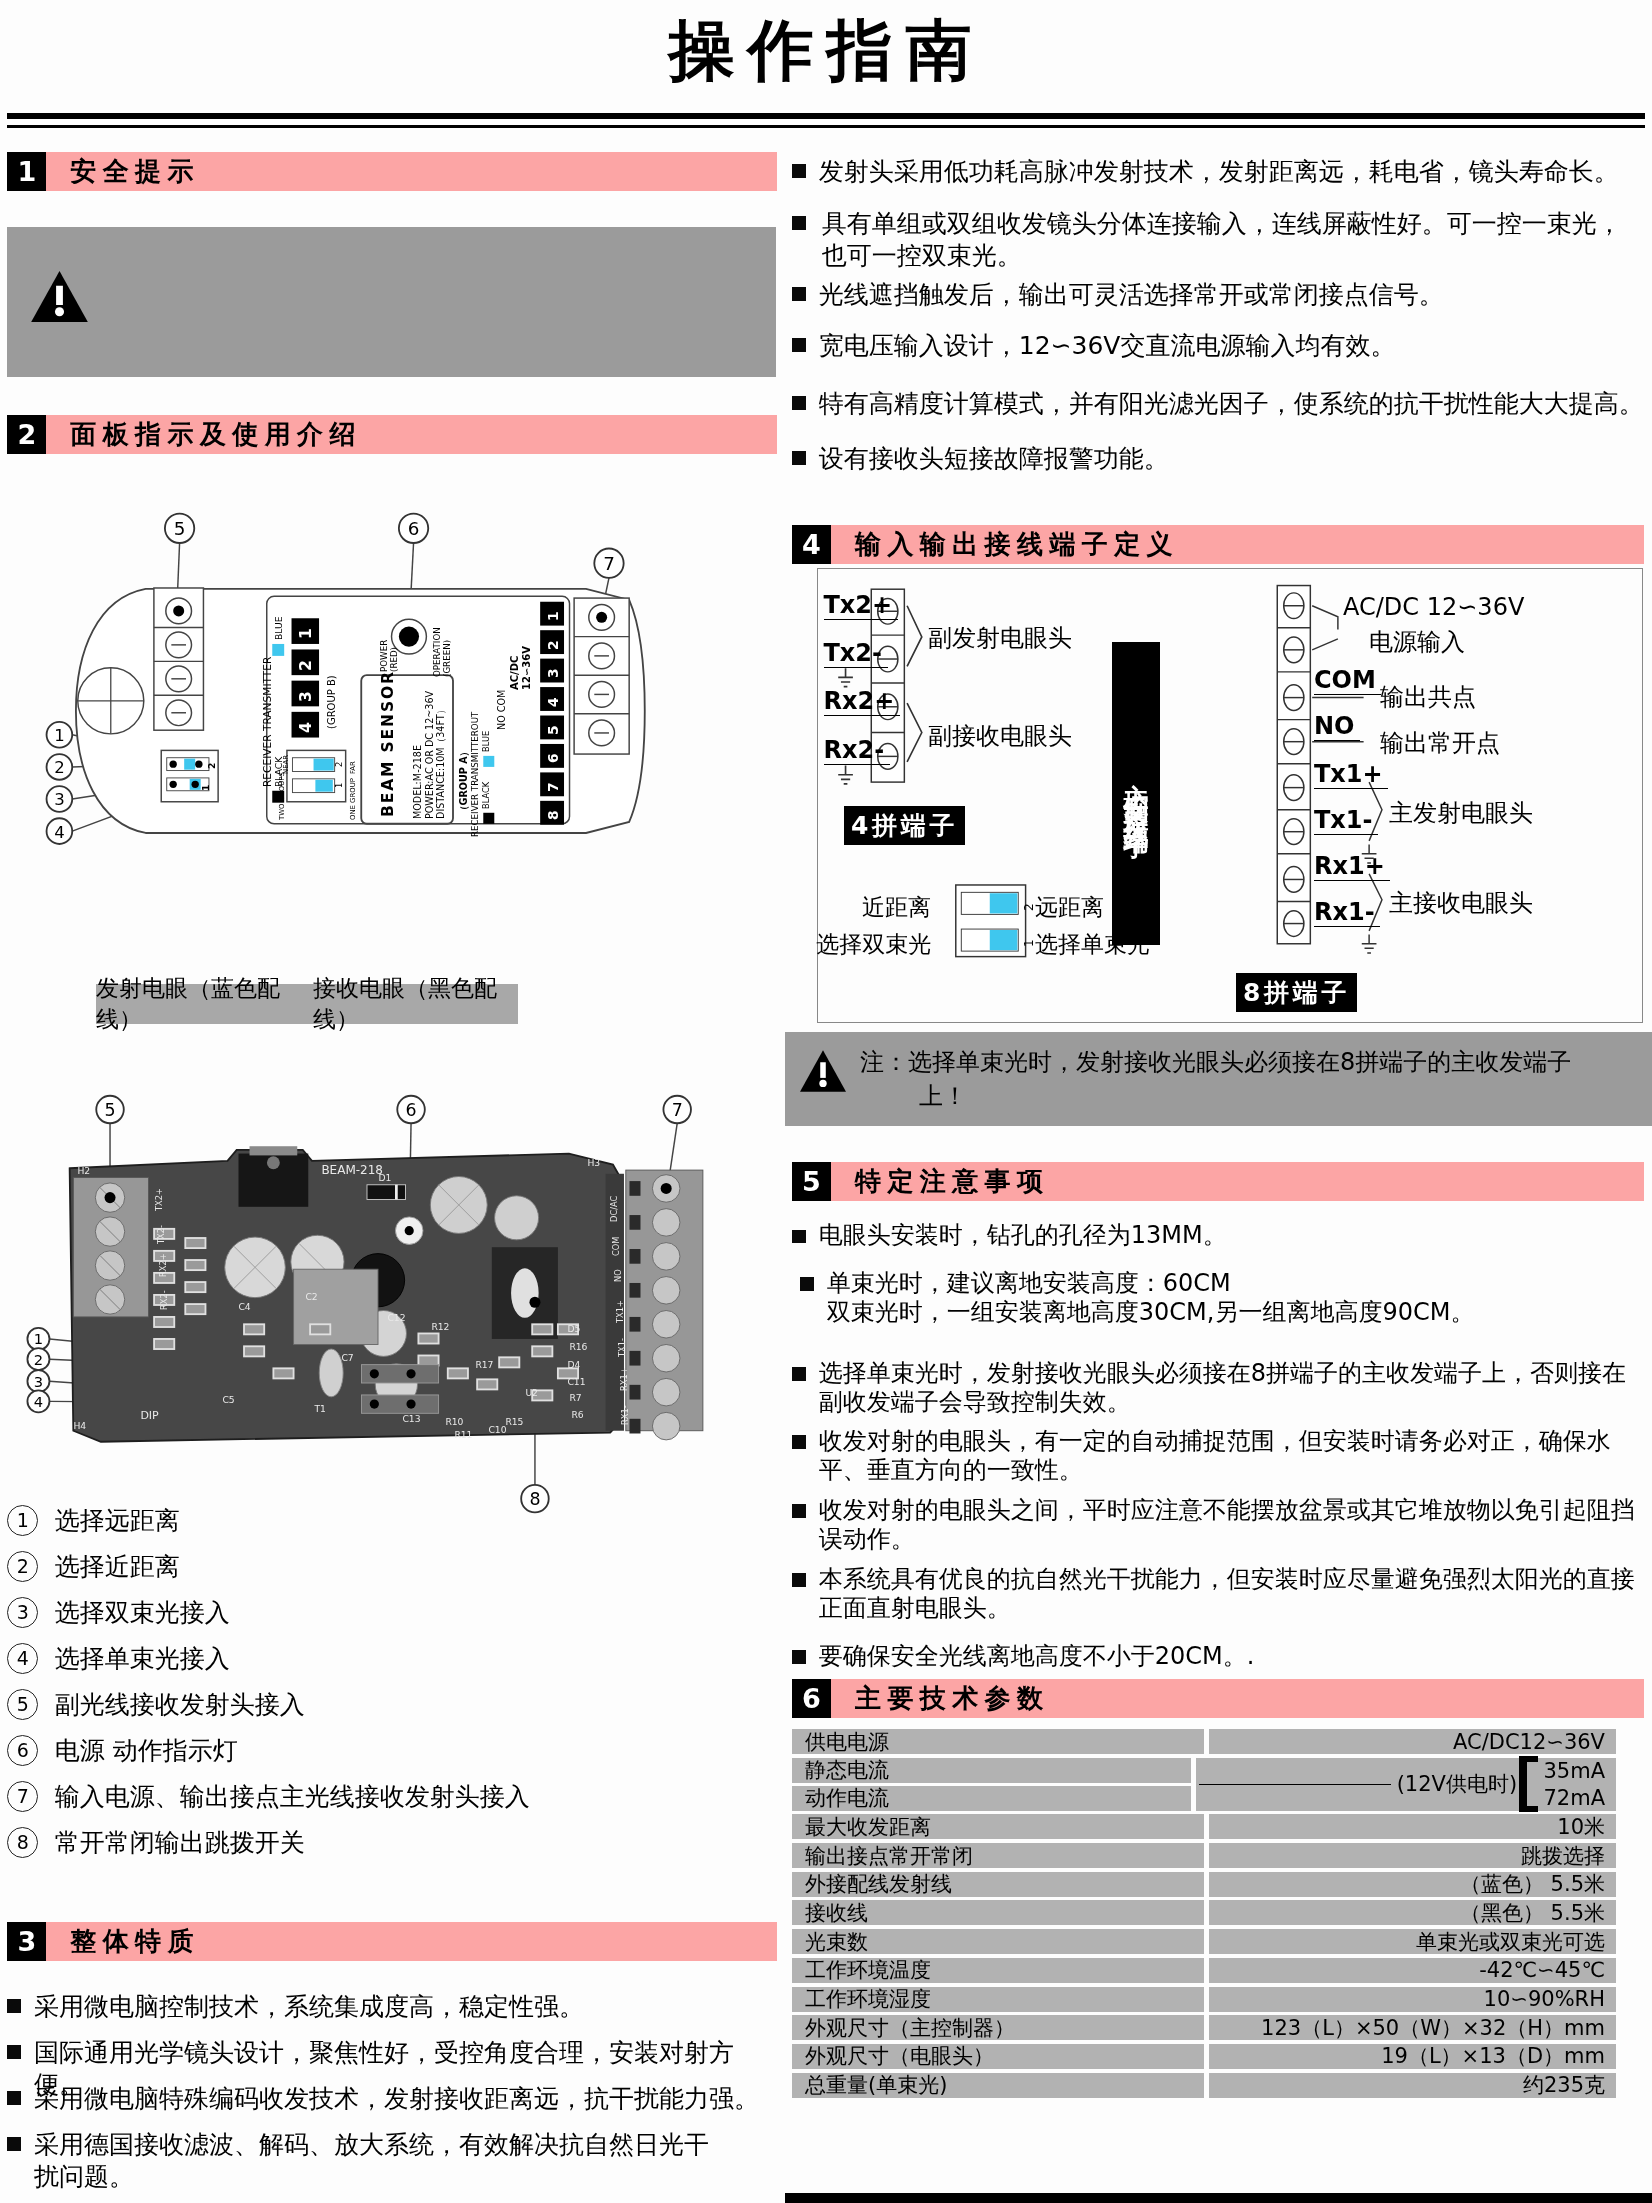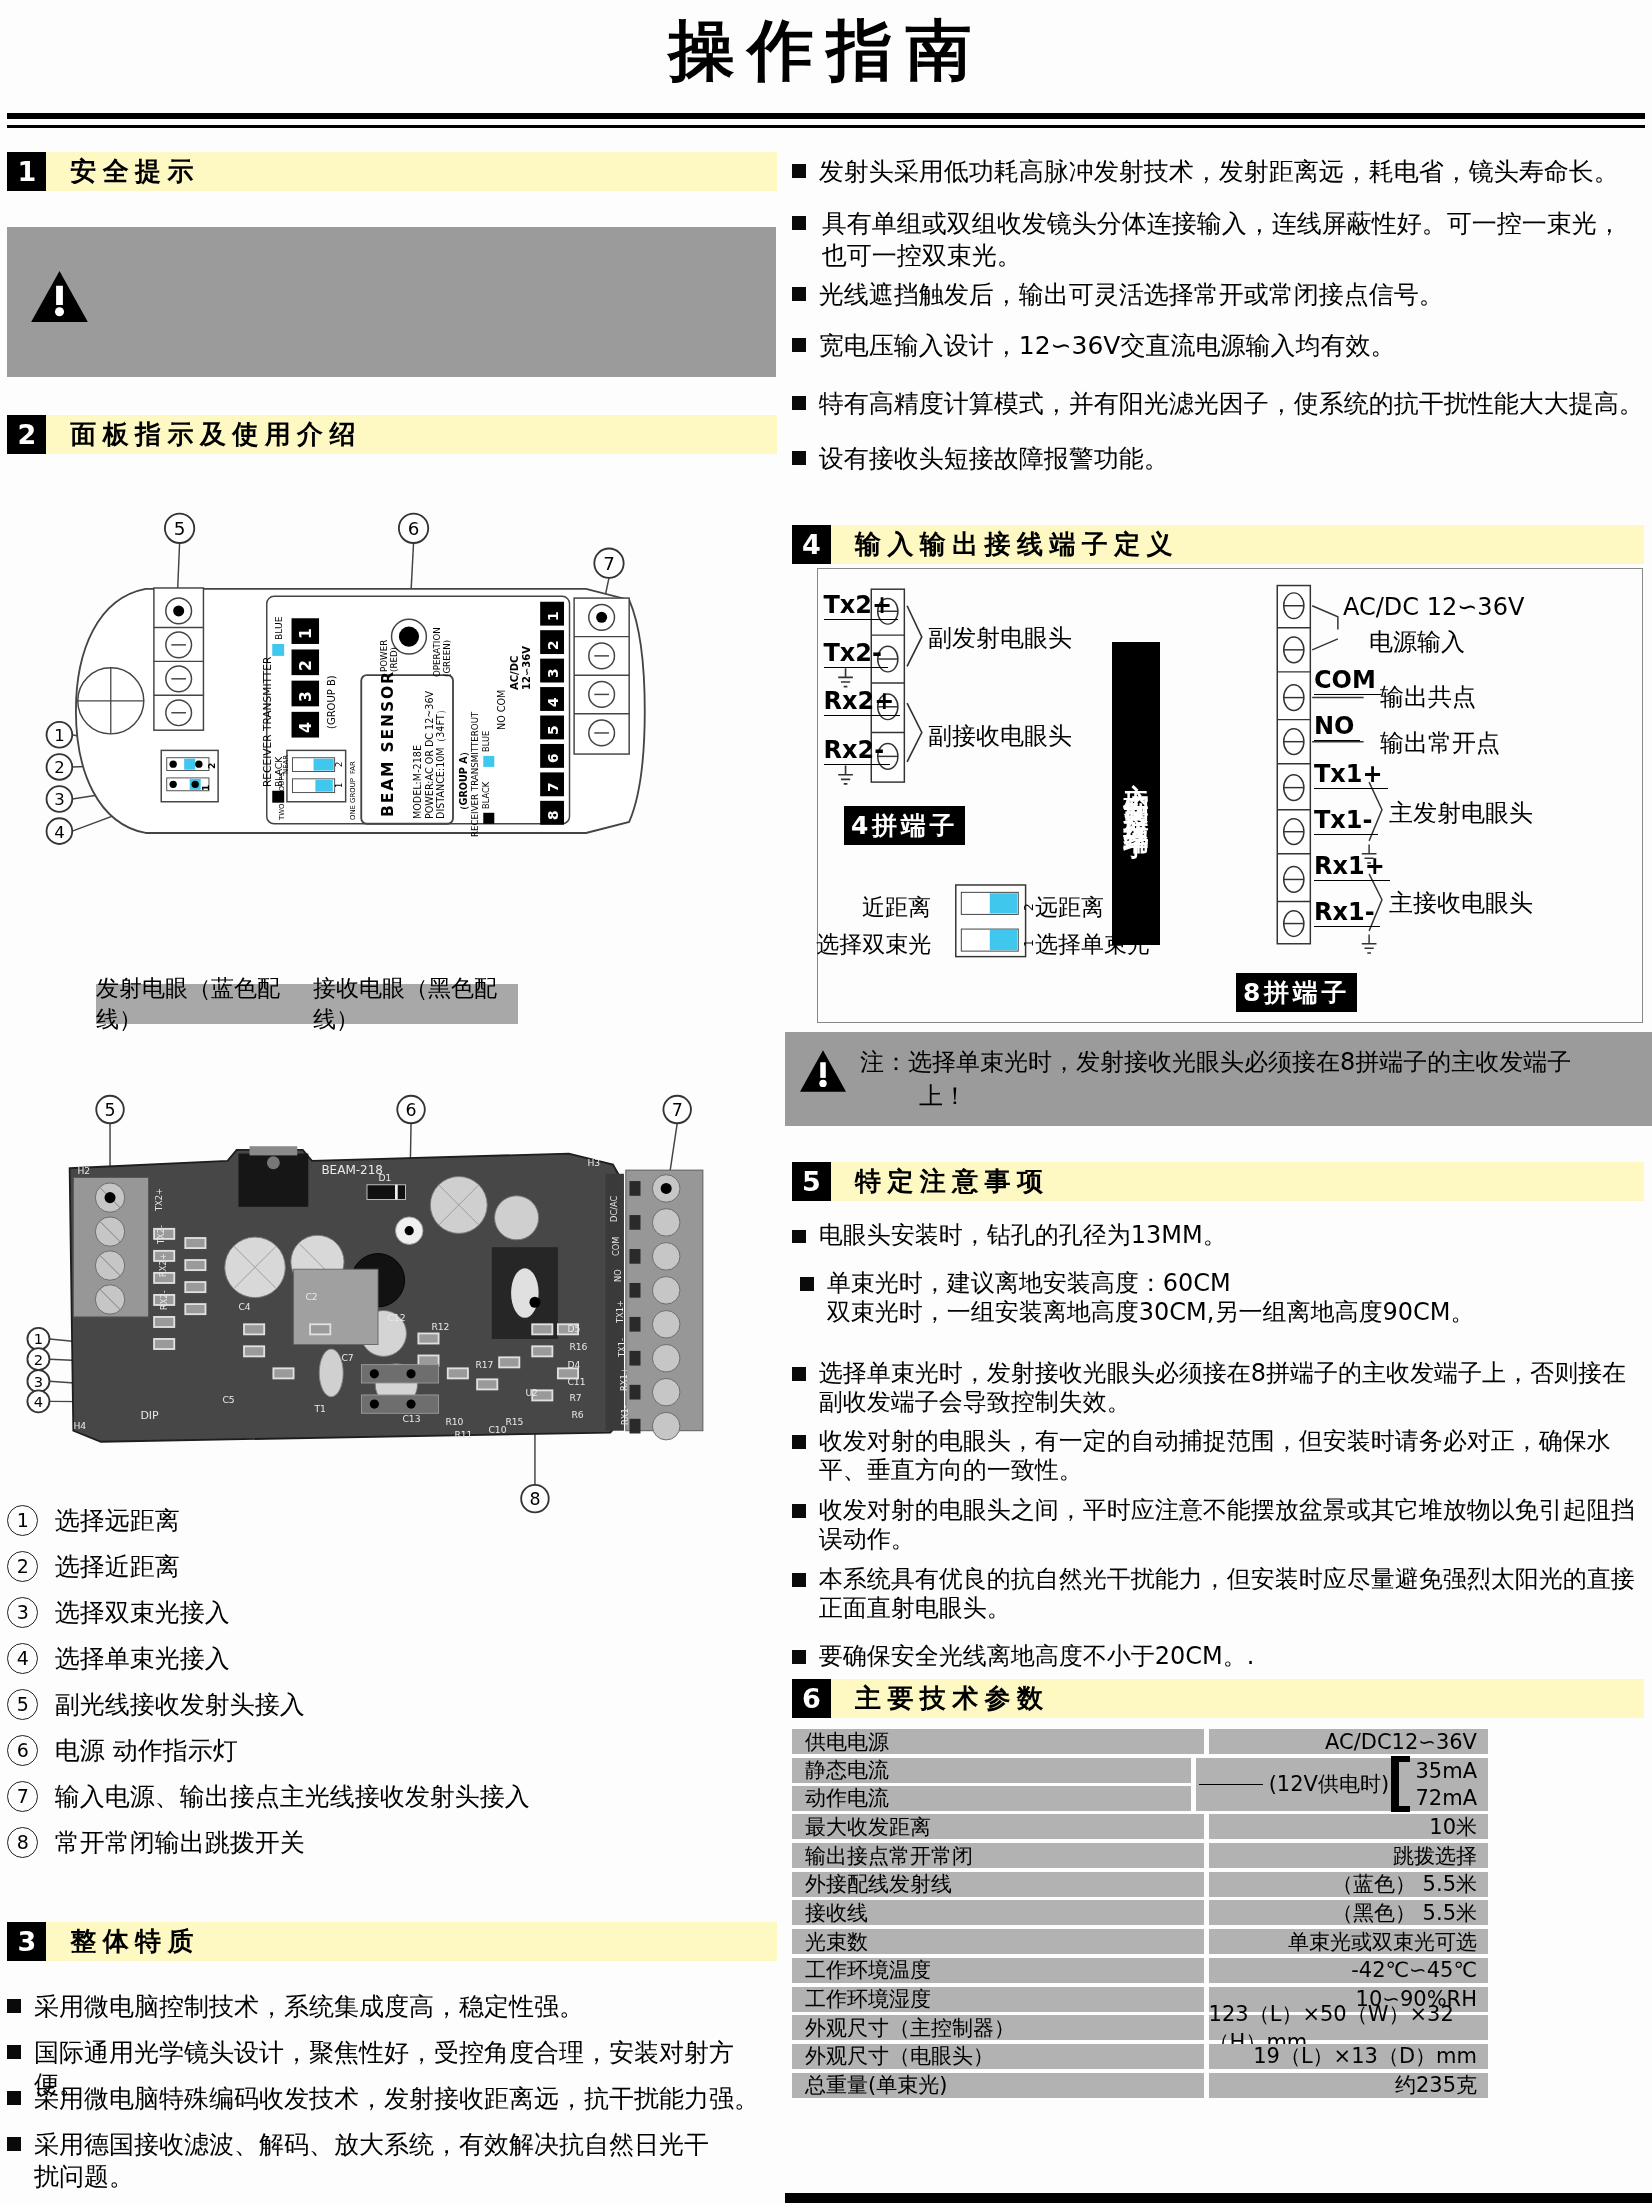--- a/index.html
+++ b/index.html
@@ -4,21 +4,21 @@
 <style>
   html,body{margin:0;padding:0;background:#e8e8e8;}
   .page{position:relative;width:1653px;height:2203px;background:#fdfdfd;overflow:hidden;
         font-family:"DejaVu Sans","Liberation Sans",sans-serif;color:#000;}
   .abs{position:absolute;}
   .title{left:0;top:5.5px;width:1653px;text-align:center;font-size:66px;font-weight:bold;letter-spacing:13px;}
   .rule-a{left:7.3px;top:113px;width:1638px;height:6.4px;background:#000;}
   .rule-b{left:7.3px;top:125px;width:1638px;height:2.8px;background:#000;}
   .sec{display:flex;height:39px;}
   .sec .n{width:39px;background:#000;color:#fff;font-weight:bold;font-size:27px;display:flex;align-items:center;justify-content:center;}
-  .sec .t{flex:1;background:#fef9c3;font-size:26px;font-weight:bold;letter-spacing:6.4px;display:flex;align-items:center;padding-left:24px;}
+  .sec .t{flex:1;background:#fca5a5;font-size:26px;font-weight:bold;letter-spacing:6.4px;display:flex;align-items:center;padding-left:24px;}
   .graybox{background:#9b9b9b;}
   .bull{position:absolute;display:flex;gap:13px;font-size:25px;line-height:32px;}
   .bull .sq{flex:0 0 13.8px;height:13.8px;background:#0a0a0a;margin-top:8.3px;}
   .pre{white-space:pre-line;}
   .vtext{position:absolute;transform:rotate(-90deg);transform-origin:0 0;white-space:pre-line;line-height:1.2;}
   .cn{width:29px;height:29px;border:1.8px solid #222;border-radius:50%;display:inline-flex;align-items:center;justify-content:center;font-size:19px;flex:0 0 29px;}
   .leg-item{display:flex;align-items:center;gap:16.5px;height:46px;font-size:25px;}
   .wlab{position:absolute;font-size:24px;font-weight:bold;}
   .wlab.u{border-bottom:1.8px solid #000;padding-right:5.5px;}
   .blkbox{position:absolute;background:#000;color:#fff;display:flex;align-items:center;justify-content:center;font-size:25px;font-weight:bold;letter-spacing:3.7px;}
@@ -608,21 +608,21 @@
         <div class="sq"></div>
         <div class="pre">要确保安全光线离地高度不小于20CM。.</div>
       </div>
   </div>
 
   <div class="abs sec" style="left:792px;top:1679px;width:852px;">
     <div class="n">6</div>
     <div class="t">主要技术参数</div>
   </div>
 
-  <div class="abs" style="left:792px;top:1729px;width:696px;">
+  <div class="abs" style="left:792px;top:1729px;width:824px;">
     <div class="spec-row h27">
       <div class="lb h27">供电电源</div>
       <div class="vl h27">AC/DC12∽36V</div>
     </div>
     <div class="spec-row h58">
       <div style="width:399px;margin-right:4.6px;display:flex;flex-direction:column;justify-content:space-between;">
         <div class="lb h27" style="width:auto;margin:0;">静态电流</div>
         <div class="lb h27" style="width:auto;margin:0;">动作电流</div>
       </div>
       <div class="vl h58 cur" style="justify-content:flex-end;">

